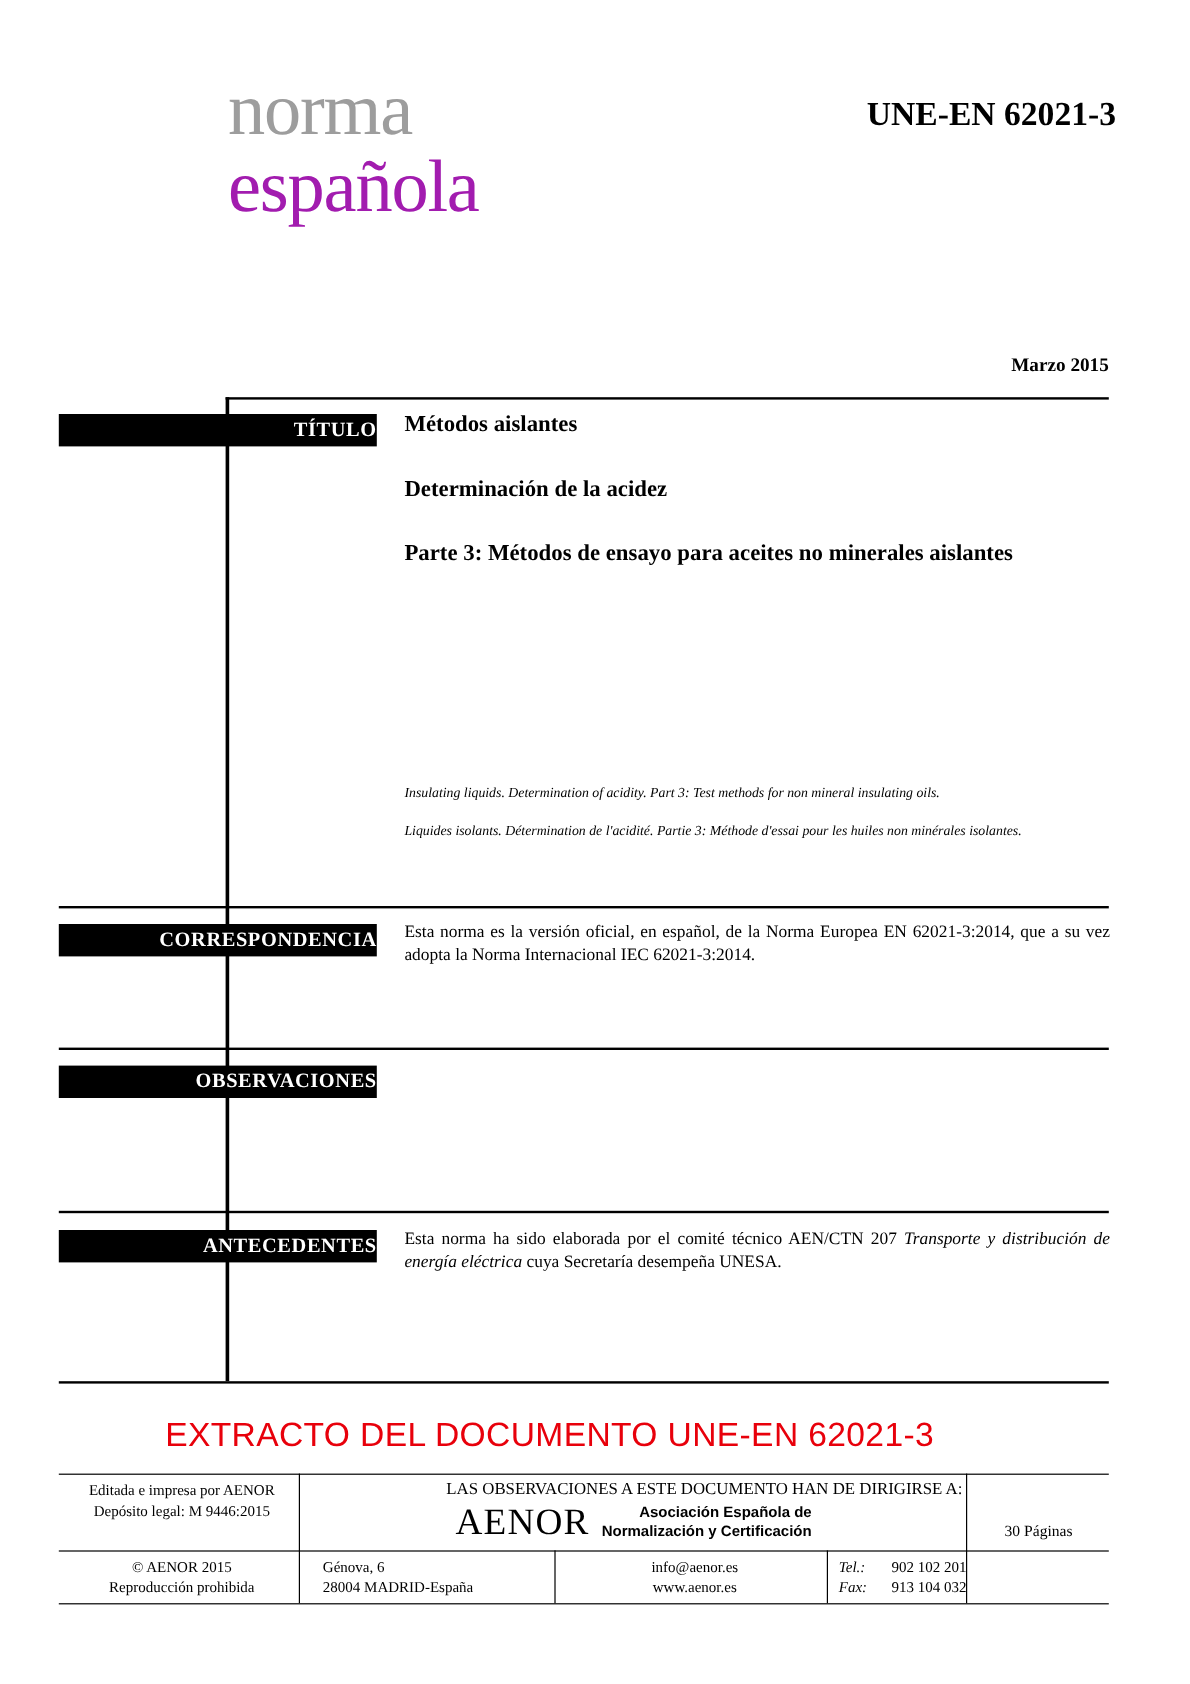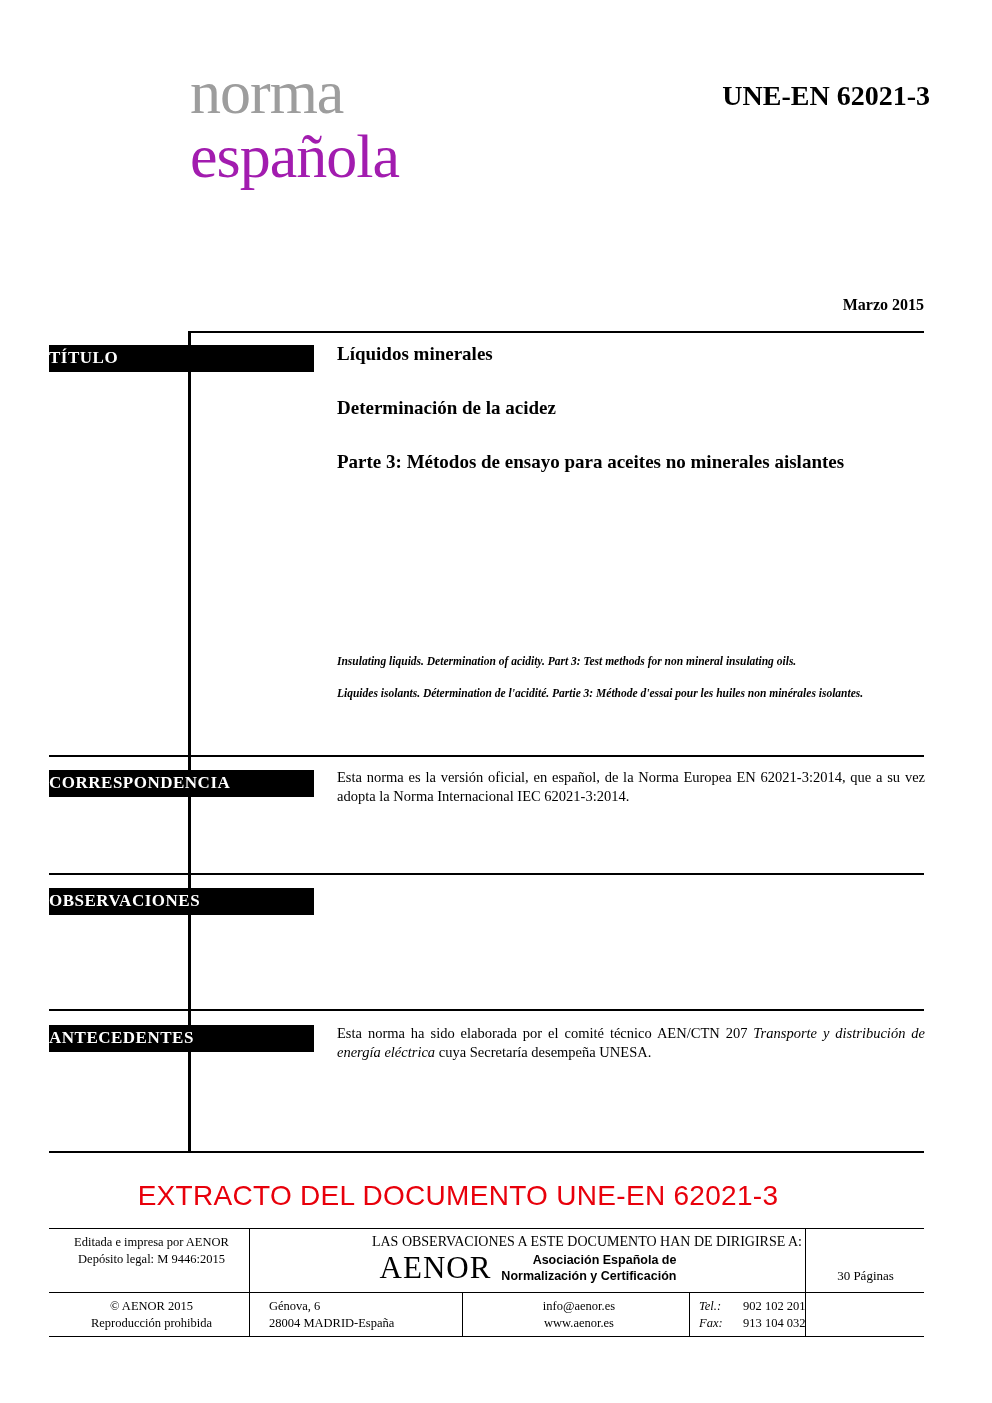--- a/index.html
+++ b/index.html
@@ -89,21 +89,21 @@
   
   .chip {
     position: absolute;
     background: #000000;
     color: #ffffff;
     font-family: "Liberation Serif", serif;
     font-weight: bold;
     font-size: 17px;
     letter-spacing: 0.5px;
     padding: 3px 0 4px 0;
-    text-align: left;
+    text-align: right;
   }
   .chip.titulo        { left: 49px; top: 345px;  width: 265px; }
   .chip.correspondencia { left: 49px; top: 770px;  width: 265px; }
   .chip.observaciones { left: 49px; top: 888px;  width: 265px; }
   .chip.antecedentes  { left: 49px; top: 1025px; width: 265px; }
 
   
   .title-block {
     position: absolute;
     left: 337px;
@@ -124,21 +124,20 @@
     left: 337px;
     top: 654px;
     width: 588px;
   }
   .translation {
     font-size: 11.5px;
     font-style: italic;
     line-height: 1.35;
     text-align: justify;
     margin-bottom: 16px;
-    font-weight: bold;
   }
 
   
   .sec-text {
     position: absolute;
     left: 337px;
     width: 588px;
     font-size: 14.5px;
     line-height: 1.32;
     text-align: justify;
@@ -287,21 +286,21 @@
   <div class="hrule r3"></div>
   <div class="hrule r4"></div>
   <div class="hrule r5"></div>
 
   <div class="chip titulo">TÍTULO</div>
   <div class="chip correspondencia">CORRESPONDENCIA</div>
   <div class="chip observaciones">OBSERVACIONES</div>
   <div class="chip antecedentes">ANTECEDENTES</div>
 
   <div class="title-block">
-    <div class="title-line">Líquidos minerales</div>
+    <div class="title-line">Métodos aislantes</div>
     <div class="title-line">Determinación de la acidez</div>
     <div class="title-line">Parte 3: Métodos de ensayo para aceites no minerales aislantes</div>
   </div>
 
   <div class="translations">
     <div class="translation">Insulating liquids. Determination of acidity. Part 3: Test methods for non mineral insulating oils.</div>
     <div class="translation">Liquides isolants. Détermination de l'acidité. Partie 3: Méthode d'essai pour les huiles non minérales isolantes.</div>
   </div>
 
   <div class="sec-text correspondencia">Esta norma es la versión oficial, en español, de la Norma Europea EN 62021-3:2014, que a su vez adopta la Norma Internacional IEC 62021-3:2014.</div>

